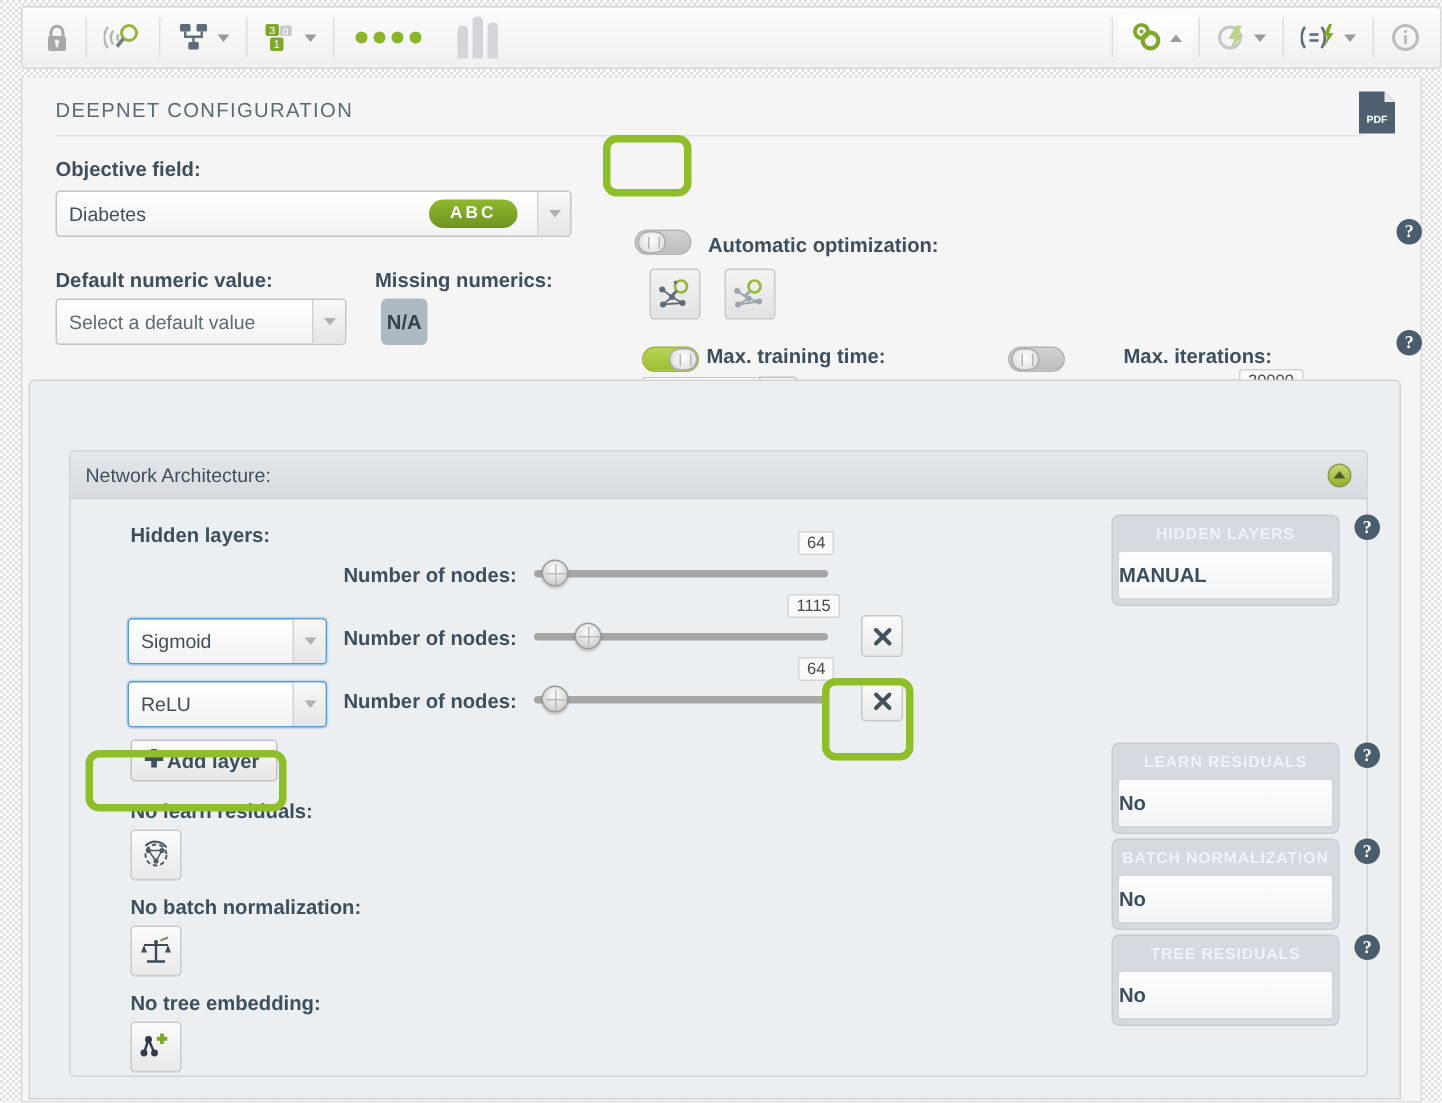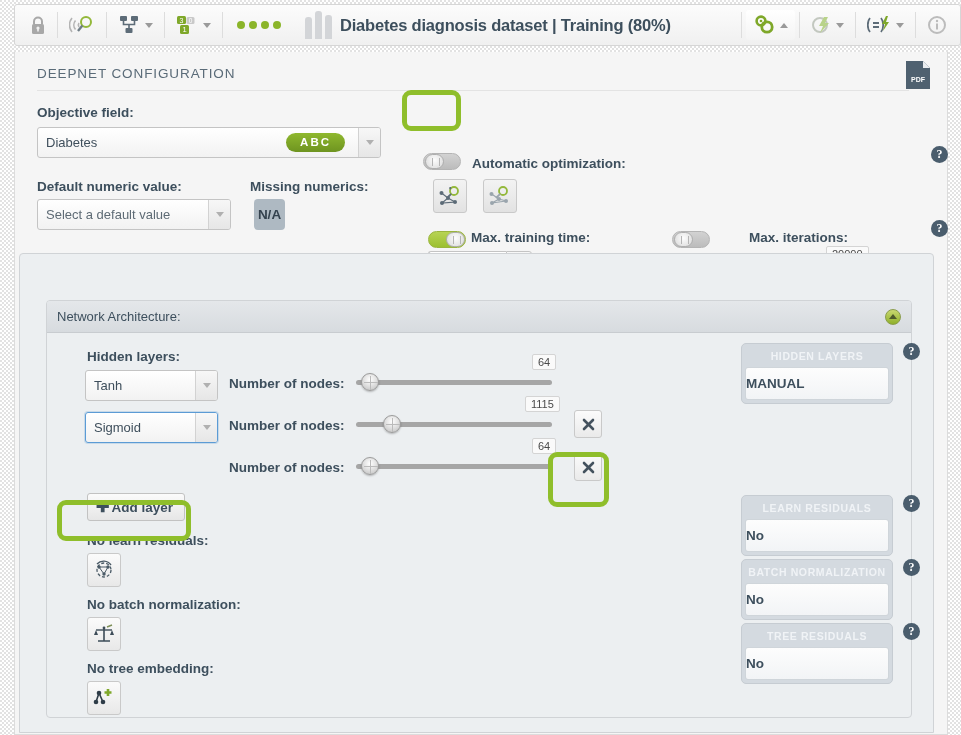--- a/index.html
+++ b/index.html
@@ -304,21 +304,20 @@
       <span class="dot"></span>
       <span class="dot"></span>
     </div>
 
     <div class="bars">
       <span class="bar b1"></span>
       <span class="bar b2"></span>
       <span class="bar b3"></span>
     </div>
 
-    <div class="tb-title">Diabetes diagnosis dataset | Training (80%)</div>
 
     <div class="tb-right">
       <div class="tb-sep"></div>
       <div class="tb-btn active">
         <svg width="24" height="22" viewBox="0 0 24 22">
           <circle cx="8" cy="7" r="4.4" fill="none" stroke="#7fa82a" stroke-width="2.6"></circle>
           <circle cx="14" cy="13" r="5.2" fill="none" stroke="#7fa82a" stroke-width="2.8"></circle>
           <circle cx="8" cy="7" r="1.3" fill="#7fa82a"></circle>
         </svg>
         <span class="caret-up"></span>
@@ -446,26 +445,20 @@
       <div class="acc" style="position:absolute; left:26px; top:46px; width:866px; height:418px; background:#eceff1;">
         <div class="acc-head">
           <span class="t">Network Architecture:</span>
           <span class="collapse">
               <i></i>
             </span>
         </div>
 
         <div class="lbl" style="position:absolute; left:40px; top:48px;">Hidden layers:</div>
 
-        <div class="sel" style="position:absolute; left:38px; top:69px; width:133px; height:31px;">
-          <div class="val">Tanh</div>
-          <div class="arrow">
-              <i></i>
-            </div>
-        </div>
         <div class="lbl" style="position:absolute; left:182px; top:75px;">Number of nodes:</div>
         <div class="valbox" style="left:485px; top:53px;">64</div>
         <div class="slider" style="position:absolute; left:309px; top:72px; width:196px;">
           <div class="track"></div>
           <div class="thumb" id="ln-thumb-0" style="left: 5.34px;"></div>
         </div>
 
         <div class="sel focus" style="position:absolute; left:38px; top:111px; width:133px; height:31px;">
           <div class="val">Sigmoid</div>
           <div class="arrow">
@@ -478,20 +471,26 @@
           <div class="track"></div>
           <div class="thumb" id="ln-thumb-1" style="left: 26.7px;"></div>
         </div>
         <div class="xbtn" style="position:absolute; left:527px; top:109px;">
           <svg width="13" height="13" viewBox="0 0 13 13">
               <path d="M2 2l9 9M11 2l-9 9" stroke="#44525e" stroke-width="2.6" stroke-linecap="round"></path>
               <circle cx="6.5" cy="6.5" r="1.6" fill="#44525e"></circle>
             </svg>
         </div>
 
+        <div class="sel focus" style="position:absolute; left:38px; top:153px; width:133px; height:31px;">
+          <div class="val">ReLU</div>
+          <div class="arrow">
+              <i></i>
+            </div>
+        </div>
         <div class="lbl" style="position:absolute; left:182px; top:159px;">Number of nodes:</div>
         <div class="valbox" style="left:485px; top:137px;">64</div>
         <div class="slider" style="position:absolute; left:309px; top:156px; width:196px;">
           <div class="track"></div>
           <div class="thumb" id="ln-thumb-2" style="left: 5.34px;"></div>
         </div>
         <div class="xbtn" style="position:absolute; left:527px; top:152px;">
           <svg width="13" height="13" viewBox="0 0 13 13">
               <path d="M2 2l9 9M11 2l-9 9" stroke="#44525e" stroke-width="2.6" stroke-linecap="round"></path>
               <circle cx="6.5" cy="6.5" r="1.6" fill="#44525e"></circle>

